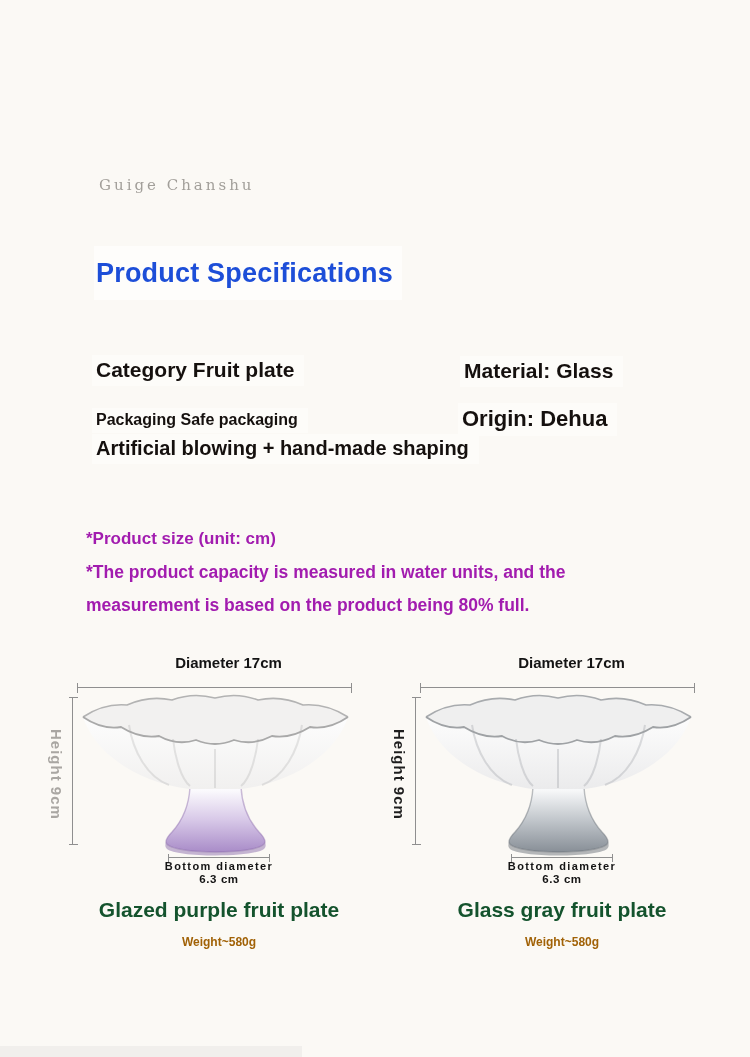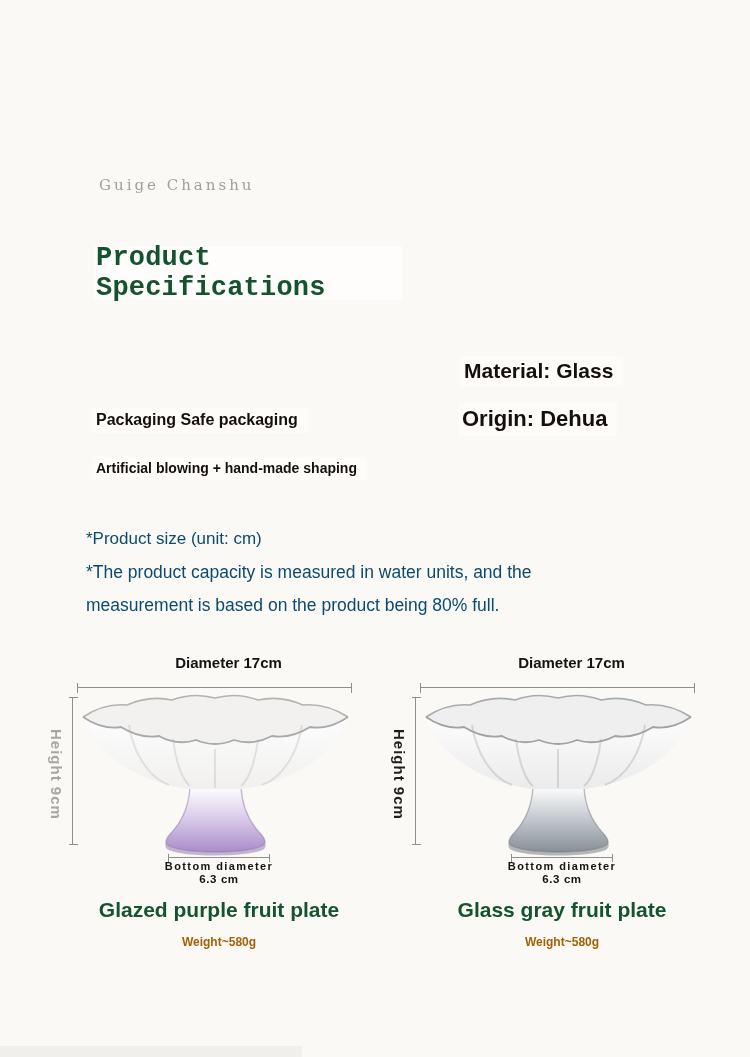--- a/index.html
+++ b/index.html
@@ -11,30 +11,30 @@
   .abs{position:absolute;}
   .brand{
     font-family:"DejaVu Serif",serif;font-size:15px;color:#a29f9a;
     letter-spacing:3px;left:99px;top:176px;
   }
   .heading-box{
     left:94px;top:246px;width:308px;height:54px;background:#fefdfb;
     display:flex;align-items:center;
   }
   .heading-box .title{
-    font-size:27px;font-weight:700;color:#14532d;letter-spacing:0.2px;padding-left:2px;font-family:Liberation Mono, monospace;
+    font-size:27px;font-weight:700;color:#1d4ed8;letter-spacing:0.2px;padding-left:2px;
   }
   .spec{font-weight:700;color:#15100e;}
   .hl{background:#fdfcf9;padding:3px 10px 4px 4px;display:inline-block;}
   .spec-category{left:92px;top:355px;font-size:21px;}
   .spec-material{left:460px;top:356px;font-size:21px;}
   .spec-packaging{left:92px;top:408px;font-size:16px;}
   .spec-origin{left:458px;top:403px;font-size:22px;}
-  .spec-process{left:92px;top:457px;font-size:14px;}
-  .note{font-weight:400;color:#0c4a6e;}
+  .spec-process{left:92px;top:434px;font-size:20px;}
+  .note{font-weight:700;color:#a21caf;}
   .note-size{left:86px;top:529px;font-size:17px;}
   .note-capacity{left:86px;top:556px;font-size:17.5px;line-height:33px;width:524px;}
 
   .figure{position:absolute;top:650px;width:330px;height:320px;}
   .figure-0{left:40px;}
   .figure-1{left:383px;}
 
   .dim-label{font-weight:700;color:#141414;text-align:center;}
   .diam-label{left:51px;top:4px;width:275px;font-size:15px;}
   .hline{height:0;border-top:1px solid #8f8f8f;}
@@ -66,20 +66,23 @@
 <body>
 
 <div class="page">
 
   <div class="abs brand">Guige Chanshu</div>
 
   <div class="abs heading-box">
     <span class="title">Product Specifications</span>
   </div>
 
+  <div class="abs spec spec-category">
+    <span class="hl">Category Fruit plate</span>
+  </div>
   <div class="abs spec spec-material">
     <span class="hl">Material: Glass</span>
   </div>
   <div class="abs spec spec-packaging">
     <span class="hl">Packaging Safe packaging</span>
   </div>
   <div class="abs spec spec-origin">
     <span class="hl">Origin: Dehua</span>
   </div>
   <div class="abs spec spec-process">

